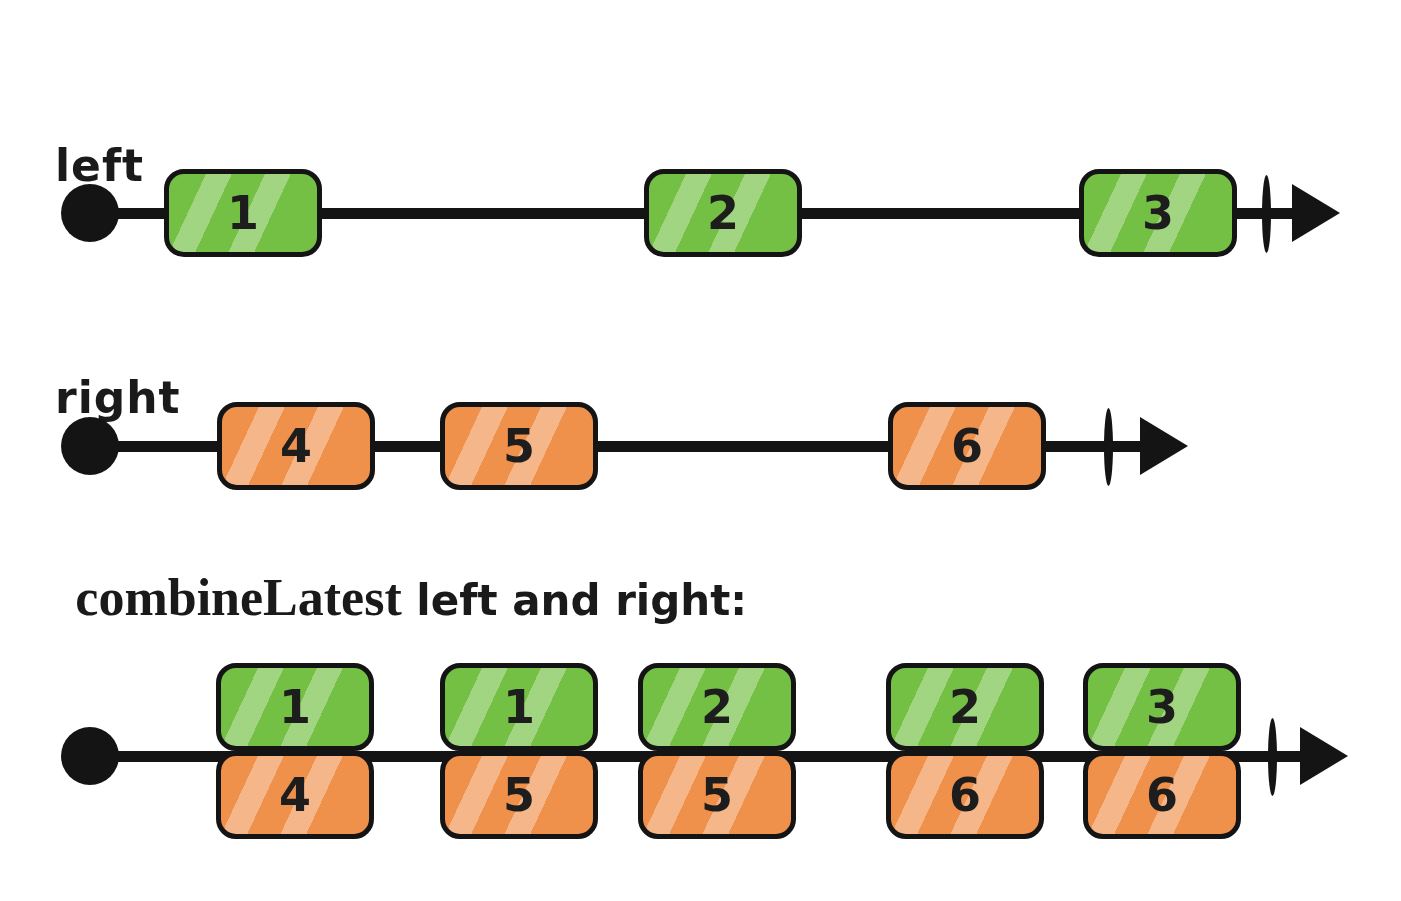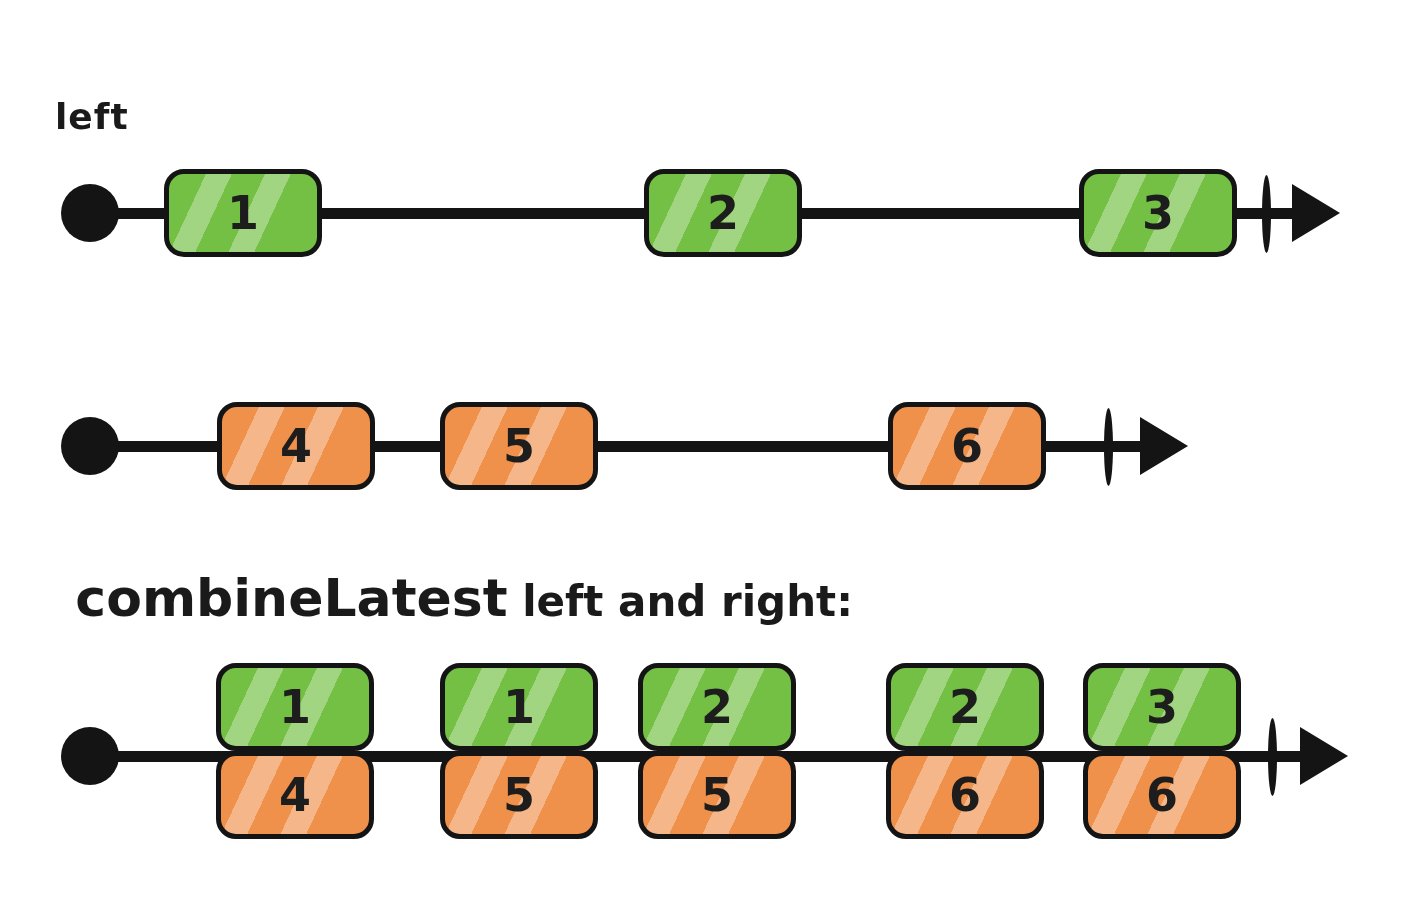--- a/index.html
+++ b/index.html
@@ -9,28 +9,29 @@
   .canvas {
     position: relative;
     width: 1401px;
     height: 901px;
     background: #ffffff;
     overflow: hidden;
   }
 
   .stream-label {
     position: absolute;
-    font-size: 36px;
+    font-size: 44px;
     font-weight: 600;
     color: #1a1a1a;
     letter-spacing: 1px;
+    margin-top: 44px;
   }
 
   .op-label { position: absolute; color: #1a1a1a; white-space: pre; }
-  .op-name  { font-size: 52px; font-weight: 800; letter-spacing: 0px; }
+  .op-name  { font-size: 52px; font-weight: 800; letter-spacing: 0px; font-family: Liberation Serif, serif; }
   .op-rest  { font-size: 42px; font-weight: 600; margin-top: 32px; }
 
   .tl-line {
     position: absolute;
     height: 11px;
     background: #141414;
     border-radius: 6px;
   }
   .tl-dot {
     position: absolute;
@@ -100,20 +101,21 @@
   <div class="marble green" style="left:164px; top:169px;">
     <span class="mv">1</span>
   </div>
   <div class="marble green" style="left:644px; top:169px;">
     <span class="mv">2</span>
   </div>
   <div class="marble green" style="left:1079px; top:169px;">
     <span class="mv">3</span>
   </div>
 
+  <div class="stream-label" style="left:55px; top:328px;">right</div>
 
   <div class="tl-line" style="left:89px; top:441px; width:1062px;"></div>
   <div class="tl-dot" style="left:61px; top:417px;"></div>
   <div class="tl-tick" style="left:1104px; top:408px;"></div>
   <div class="tl-arrow" style="left:1140px; top:417px;"></div>
 
   <div class="marble orange" style="left:217px; top:402px;">
     <span class="mv">4</span>
   </div>
   <div class="marble orange" style="left:440px; top:402px;">

